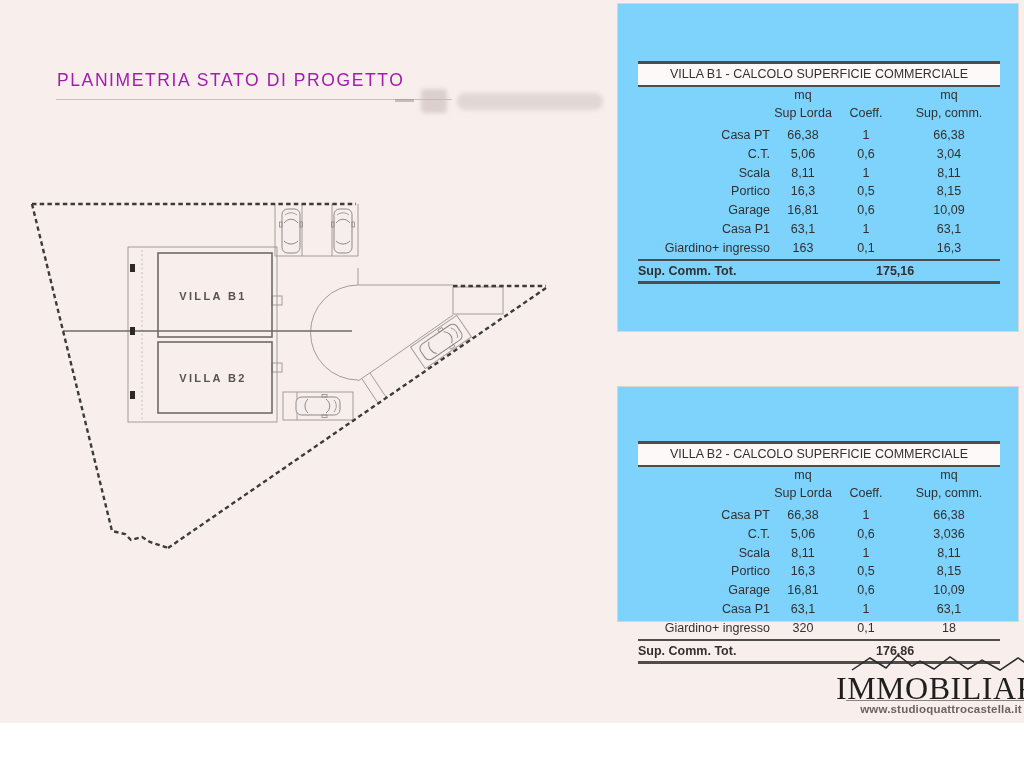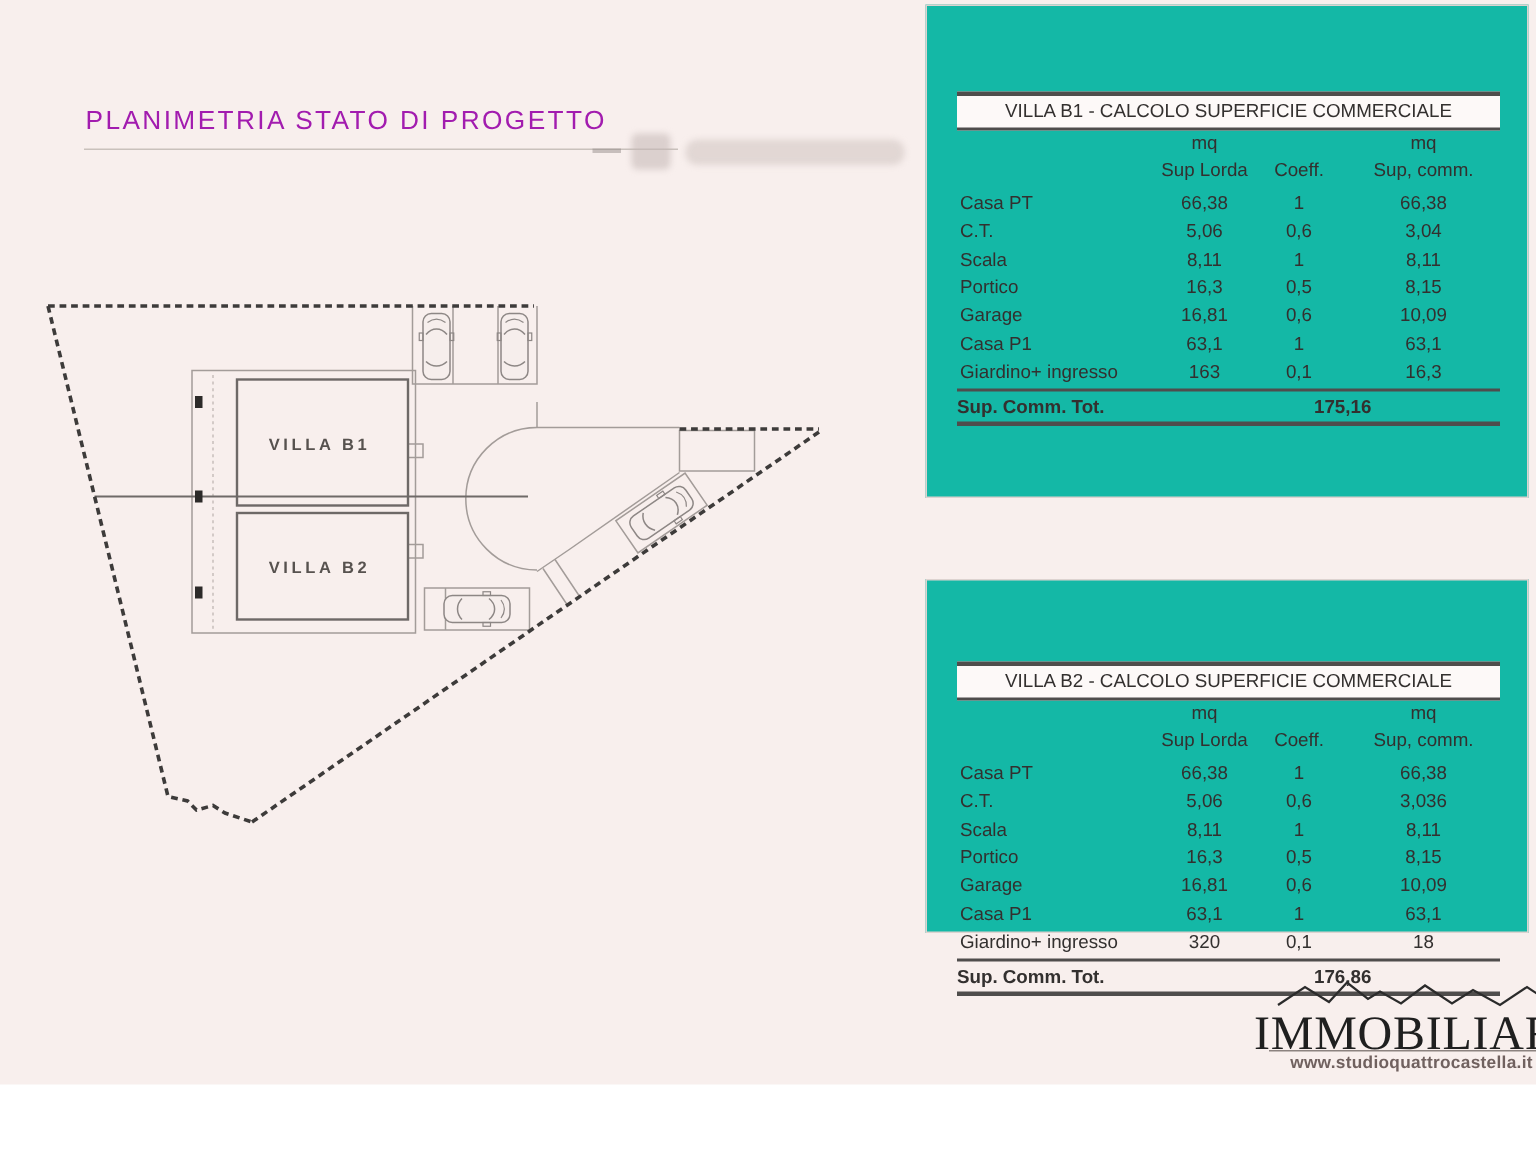--- a/index.html
+++ b/index.html
@@ -15,33 +15,33 @@
   
   .wm{position:absolute;filter:blur(2px);}
   #wm-dash{left:395px;top:99px;width:19px;height:3px;background:rgba(140,130,128,.45);filter:blur(.5px);}
   #wm-icon{left:421px;top:89px;width:26px;height:24px;background:rgba(195,183,180,.55);border-radius:4px;}
   #wm-text{left:457px;top:93px;width:146px;height:17px;background:rgba(203,191,188,.5);border-radius:8px;}
 
   
   #plan-svg{position:absolute;left:0;top:0;}
 
   
-  .panel{position:absolute;left:617px;width:402px;background:#14b8a6;border:1px solid #ddd3d0;box-sizing:border-box;}
+  .panel{position:absolute;left:617px;width:402px;background:#7dd3fc;border:1px solid #ddd3d0;box-sizing:border-box;}
   #panel-b1{top:3px;height:329px;}
   #panel-b2{top:386px;height:236px;}
   .vtable{position:absolute;left:20px;right:18px;top:58px;color:#33302f;font-size:12.5px;}
   .t-title{height:21px;line-height:21px;text-align:center;background:#fdf9f8;
            border-top:3px solid #4f4d4c;border-bottom:2px solid #4f4d4c;white-space:nowrap;}
   .t-grid{display:grid;grid-template-columns:132px 66px 60px 106px;}
   .t-grid .c{display:block;}
   .hrow{height:17px;line-height:17px;}
   .hrow2{height:18px;line-height:18px;}
   .trow{display:grid;grid-template-columns:132px 66px 60px 106px;height:18.8px;line-height:18.8px;}
   .num{text-align:center;}
-  .label{text-align:left;padding-left:2px;white-space:nowrap;}
+  .label{text-align:right;padding-left:2px;white-space:nowrap;}
   .t-rows{margin-top:4px;}
   .t-total{display:grid;grid-template-columns:238px 126px;height:20px;line-height:20px;font-weight:bold;
            border-top:2px solid #4f4d4c;border-bottom:3px solid #4f4d4c;margin-top:1px;}
   .t-total .tv{}
 
   
   #logo{position:absolute;left:836px;top:666px;white-space:nowrap;}
   .brand{font-family:"Liberation Serif",serif;font-size:32px;color:#1f1f1f;letter-spacing:.5px;}
   .brand-num{font-family:"Liberation Serif",serif;font-size:36px;font-weight:bold;
              position:relative;top:4px;margin:0 -1px 0 2px;}

